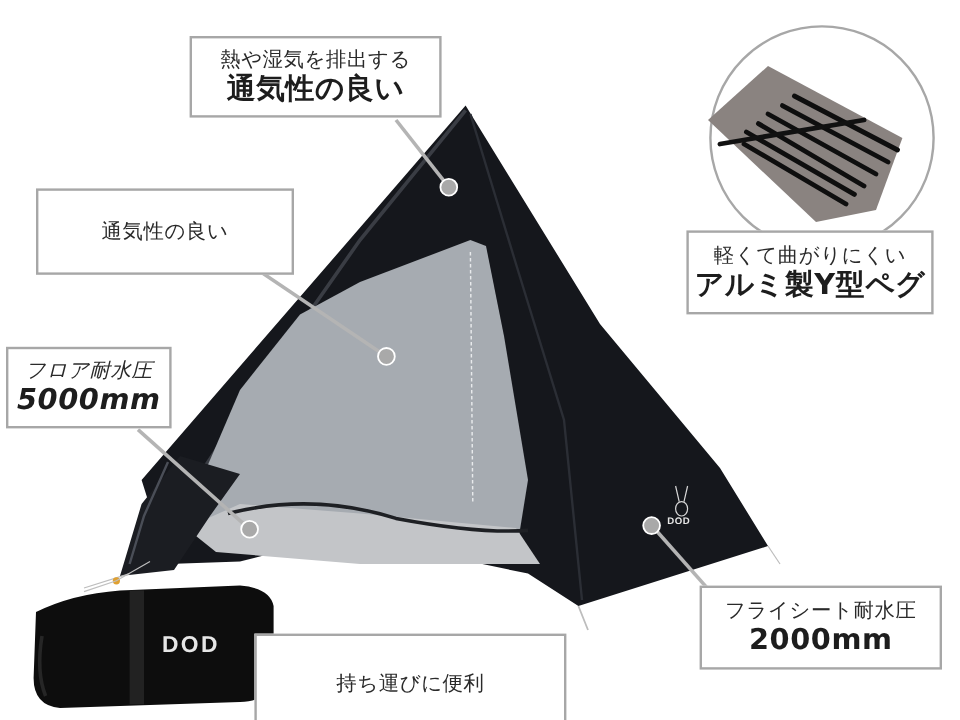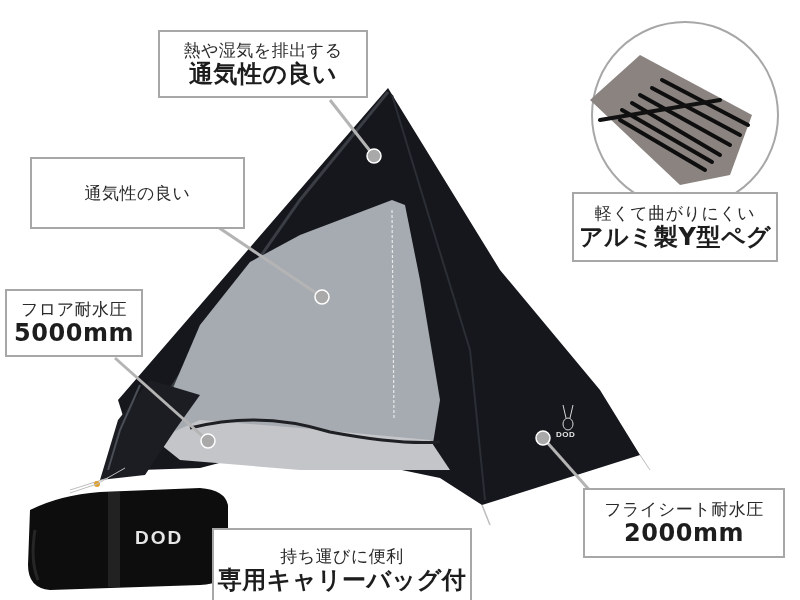--- a/index.html
+++ b/index.html
@@ -86,33 +86,32 @@
 
   <div class="callout" style="left:158px;top:30px;width:210px;height:68px;">
     <div class="l1">熱や湿気を排出する</div>
     <div class="l2">通気性の良い</div>
   </div>
 
   <div class="callout" style="left:30px;top:157px;width:215px;height:72px;">
     <div class="l1">通気性の良い</div>
   </div>
 
-  <div class="callout" style="left:5px;top:289px;width:138px;height:68px;">
+  <div class="callout" style="left:5px;top:289px;width:138px;height:68px;font-style:italic;">
     <div class="l1">フロア耐水圧</div>
     <div class="l2">5000mm</div>
   </div>
 
   <div class="callout" style="left:572px;top:192px;width:206px;height:70px;">
     <div class="l1">軽くて曲がりにくい</div>
     <div class="l2">アルミ製Y型ペグ</div>
   </div>
 
   <div class="callout" style="left:583px;top:488px;width:202px;height:70px;">
     <div class="l1">フライシート耐水圧</div>
     <div class="l2">2000mm</div>
   </div>
 
   <div class="callout" style="left:212px;top:528px;width:260px;height:84px;">
     <div class="l1">持ち運びに便利</div>
-    <div class="l2">専用キャリーバッグ付</div>
   </div>
 
 </div>
 
 </body></html>

